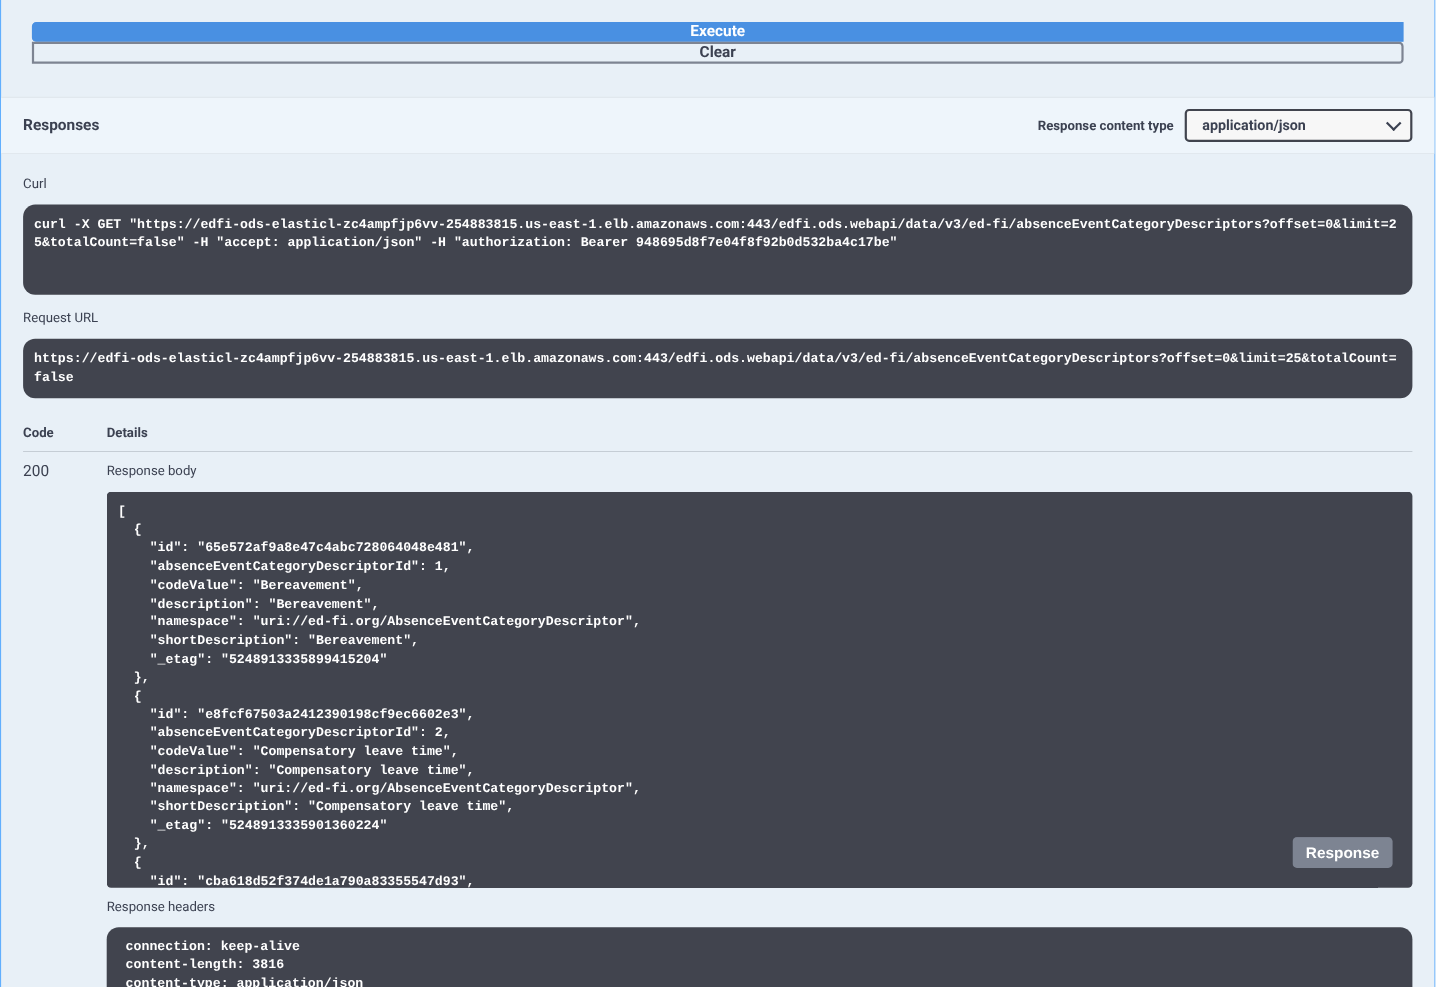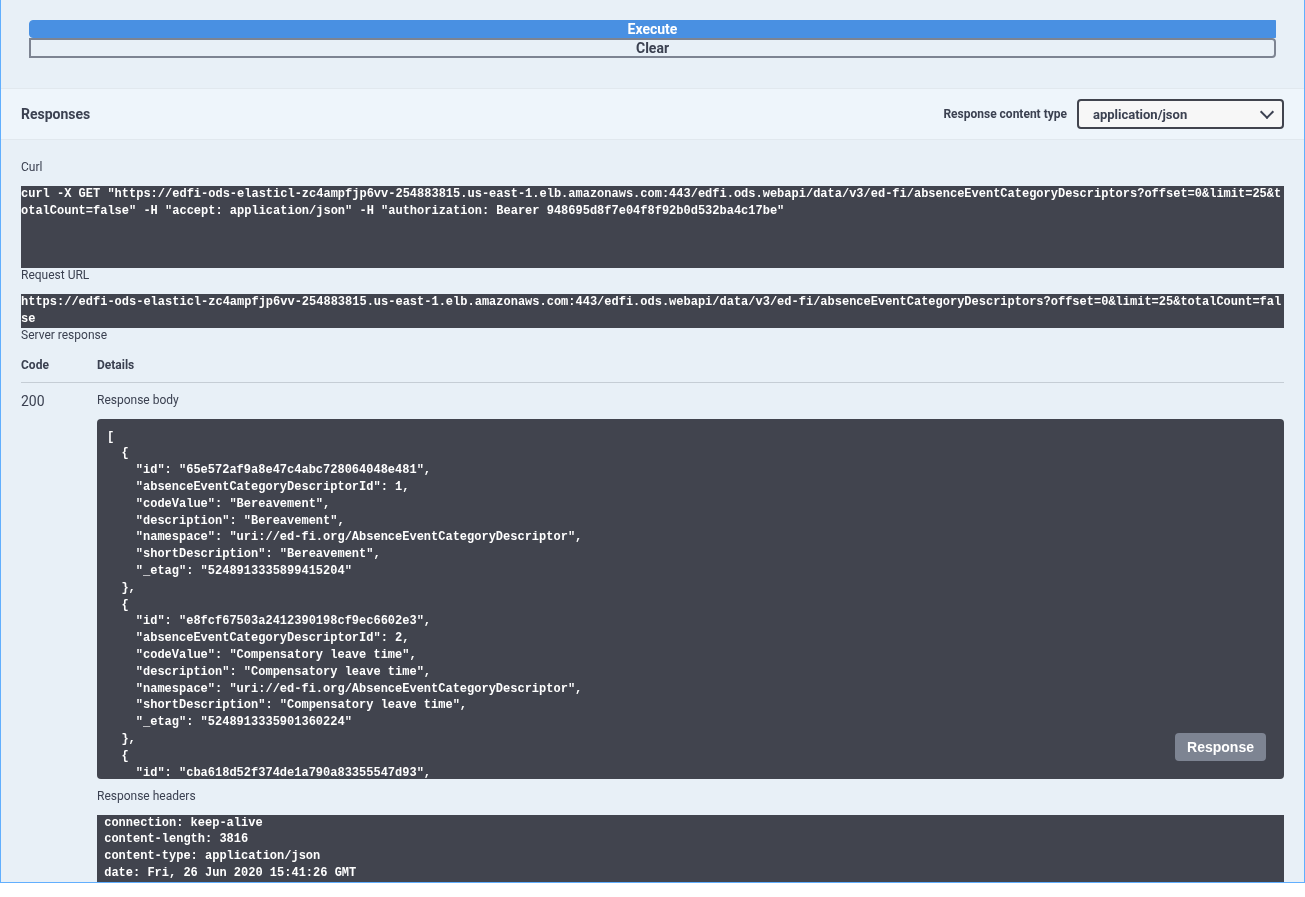--- a/index.html
+++ b/index.html
@@ -112,25 +112,26 @@
     color: #3b4151;
     margin: 0 0 6px 0;
     font-family: -apple-system, BlinkMacSystemFont, "Segoe UI", Roboto, sans-serif;
   }
   .code-block {
     background: #41444e;
     color: #fff;
     font-family: Consolas, Monaco, "Courier New", monospace;
     font-size: 12px;
     font-weight: 600;
-    border-radius: 0;
+    padding: 10px;
+    border-radius: 11px;
     white-space: pre-wrap;
     word-break: break-all;
     line-height: 1.4;
-    margin-bottom: 0;
+    margin-bottom: 14px;
   }
   .curl-block { min-height: 82px; }
   .url-block { min-height: 30px; }
   .table-header {
     display: flex;
     border-bottom: 1px solid rgba(59,65,81,0.2);
     padding: 10px 0 10px 0;
     font-size: 12px;
     font-weight: 700;
     color: #3b4151;
@@ -215,21 +216,20 @@
   </div>
 
   <div class="body-section">
 
     <div class="small-label">Curl</div>
     <pre class="code-block curl-block">curl -X GET "https://edfi-ods-elasticl-zc4ampfjp6vv-254883815.us-east-1.elb.amazonaws.com:443/edfi.ods.webapi/data/v3/ed-fi/absenceEventCategoryDescriptors?offset=0&amp;limit=25&amp;totalCount=false" -H "accept: application/json" -H "authorization: Bearer 948695d8f7e04f8f92b0d532ba4c17be"</pre>
 
     <div class="small-label">Request URL</div>
     <pre class="code-block url-block">https://edfi-ods-elasticl-zc4ampfjp6vv-254883815.us-east-1.elb.amazonaws.com:443/edfi.ods.webapi/data/v3/ed-fi/absenceEventCategoryDescriptors?offset=0&amp;limit=25&amp;totalCount=false</pre>
 
-    <div class="small-label">Server response</div>
 
     <div class="table-header">
       <div class="col-code">Code</div>
       <div class="col-details">Details</div>
     </div>
 
     <div class="response-row">
       <div class="code-val">200</div>
       <div class="details-col">
 

